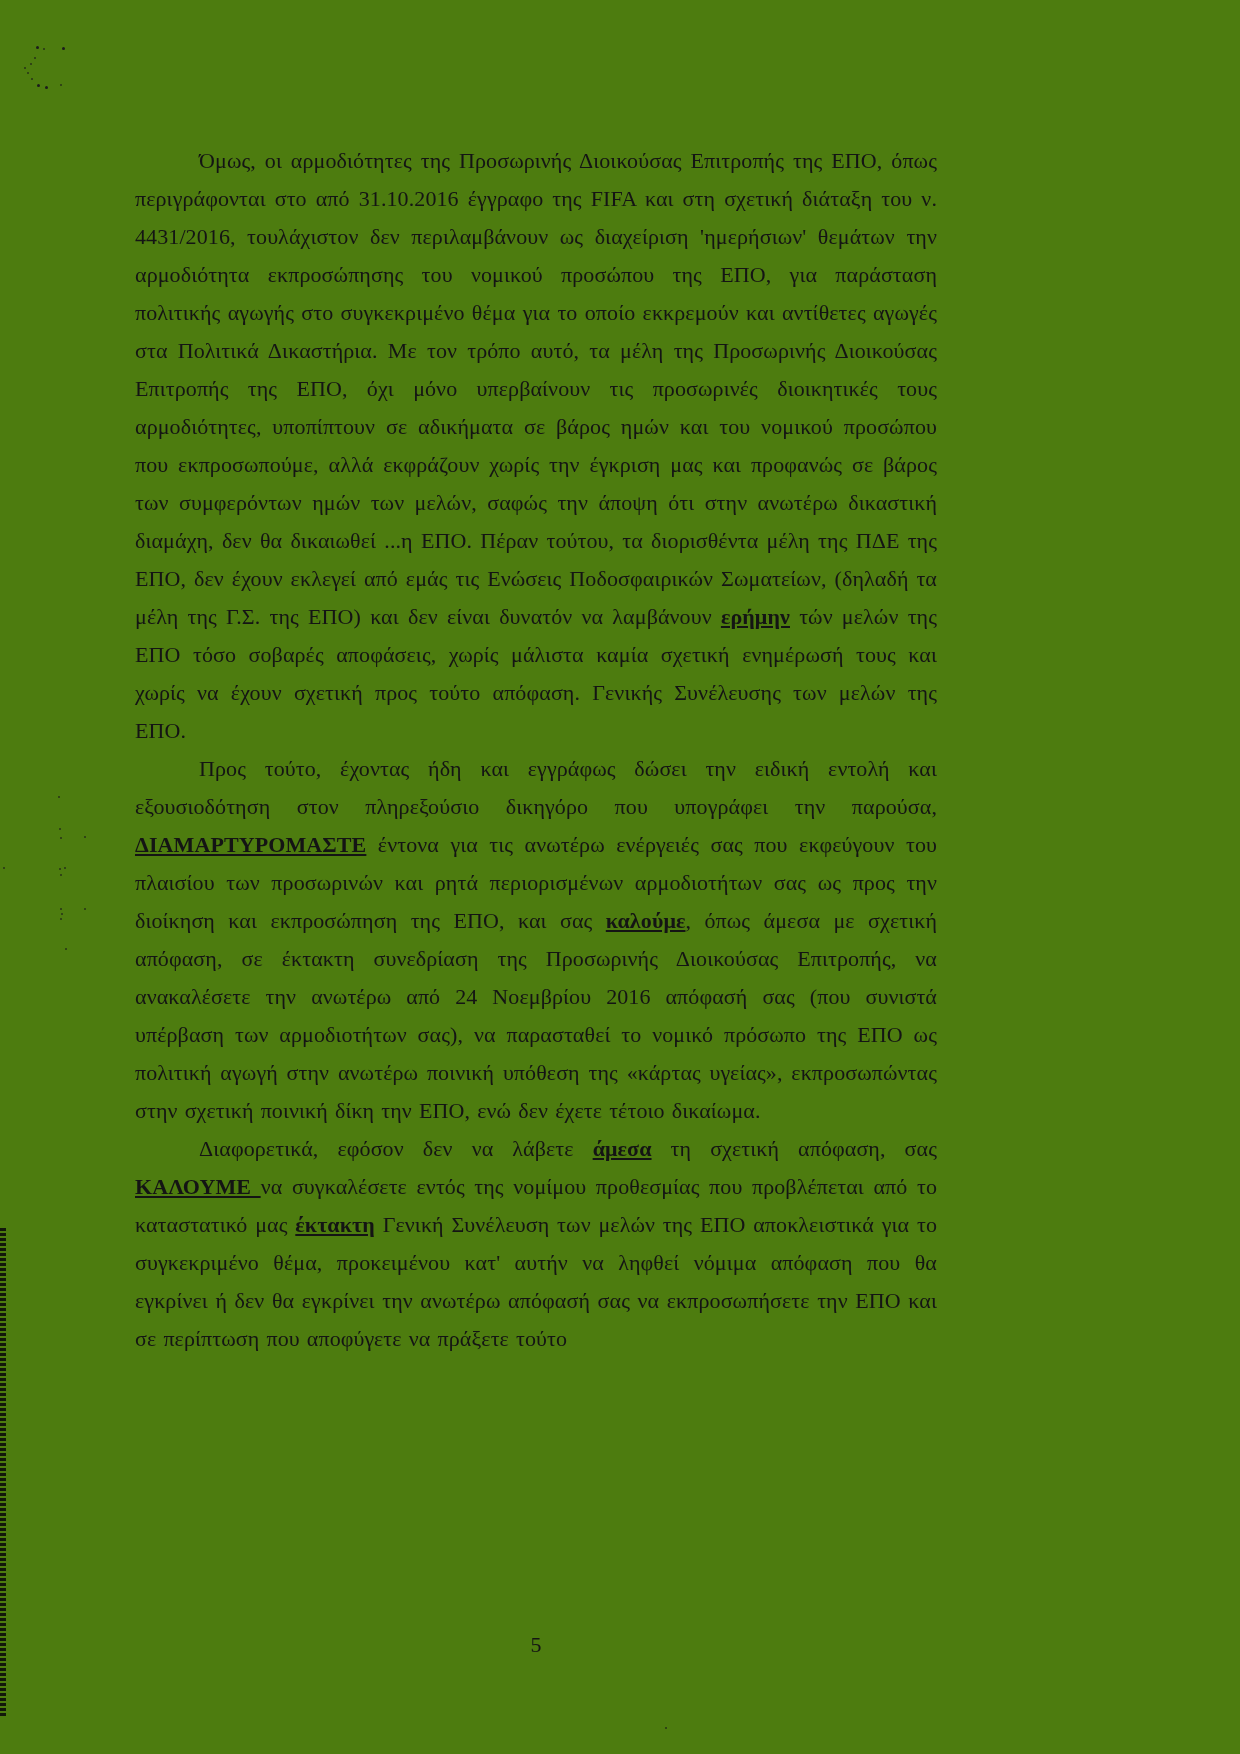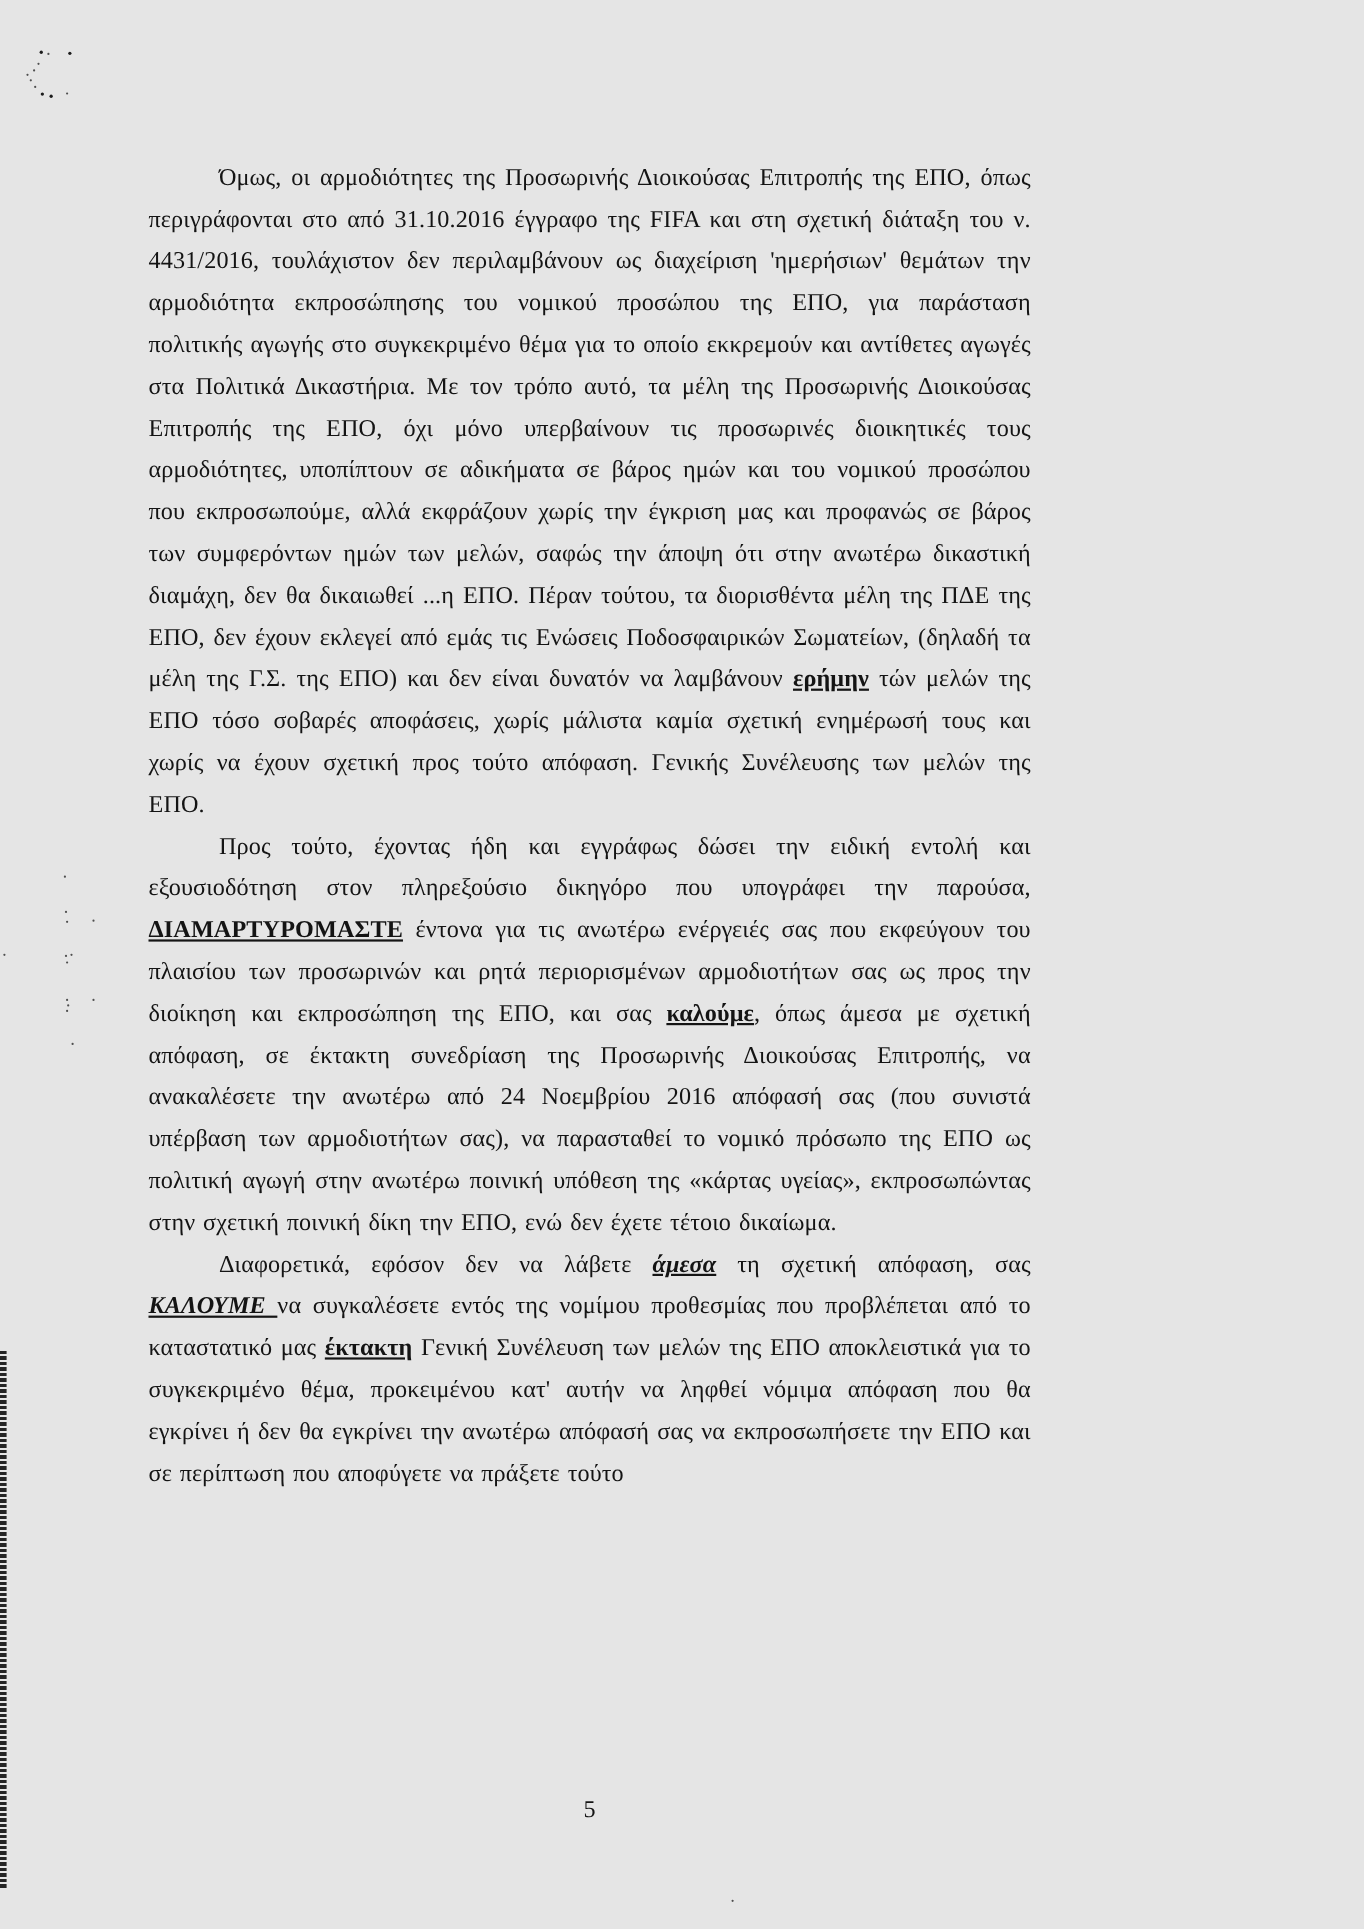--- a/index.html
+++ b/index.html
@@ -11,41 +11,41 @@
     width: 1240px;
     height: 1754px;
     position: relative;
     overflow: hidden;
     font-family: "Liberation Serif", "DejaVu Serif", serif;
     color: #141414;
   }
   .page {
     position: absolute;
     inset: 0;
-    background: #e5e5e5;
+    background: #4d7c0f;
   }
   .doc-body {
     position: absolute;
     left: 135px;
     top: 142px;
     width: 802px;
     font-size: 22px;
     line-height: 38px;
     text-align: justify;
     letter-spacing: 0.1px;
     word-spacing: 1.5px;
   }
   .doc-body p {
     margin: 0;
     text-indent: 64px;
   }
   .seg-plain { font-weight: normal; }
   .seg-bold { font-weight: normal; }
   .seg-bold-underline { font-weight: bold; text-decoration: underline; }
-  .seg-bold-italic-underline { font-weight: bold; font-style: italic; text-decoration: underline; }
+  .seg-bold-italic-underline { font-weight: bold; text-decoration: underline; }
   .page-number {
     position: absolute;
     left: 135px;
     top: 1632px;
     width: 802px;
     text-align: center;
     font-size: 22px;
     line-height: 26px;
   }
   

